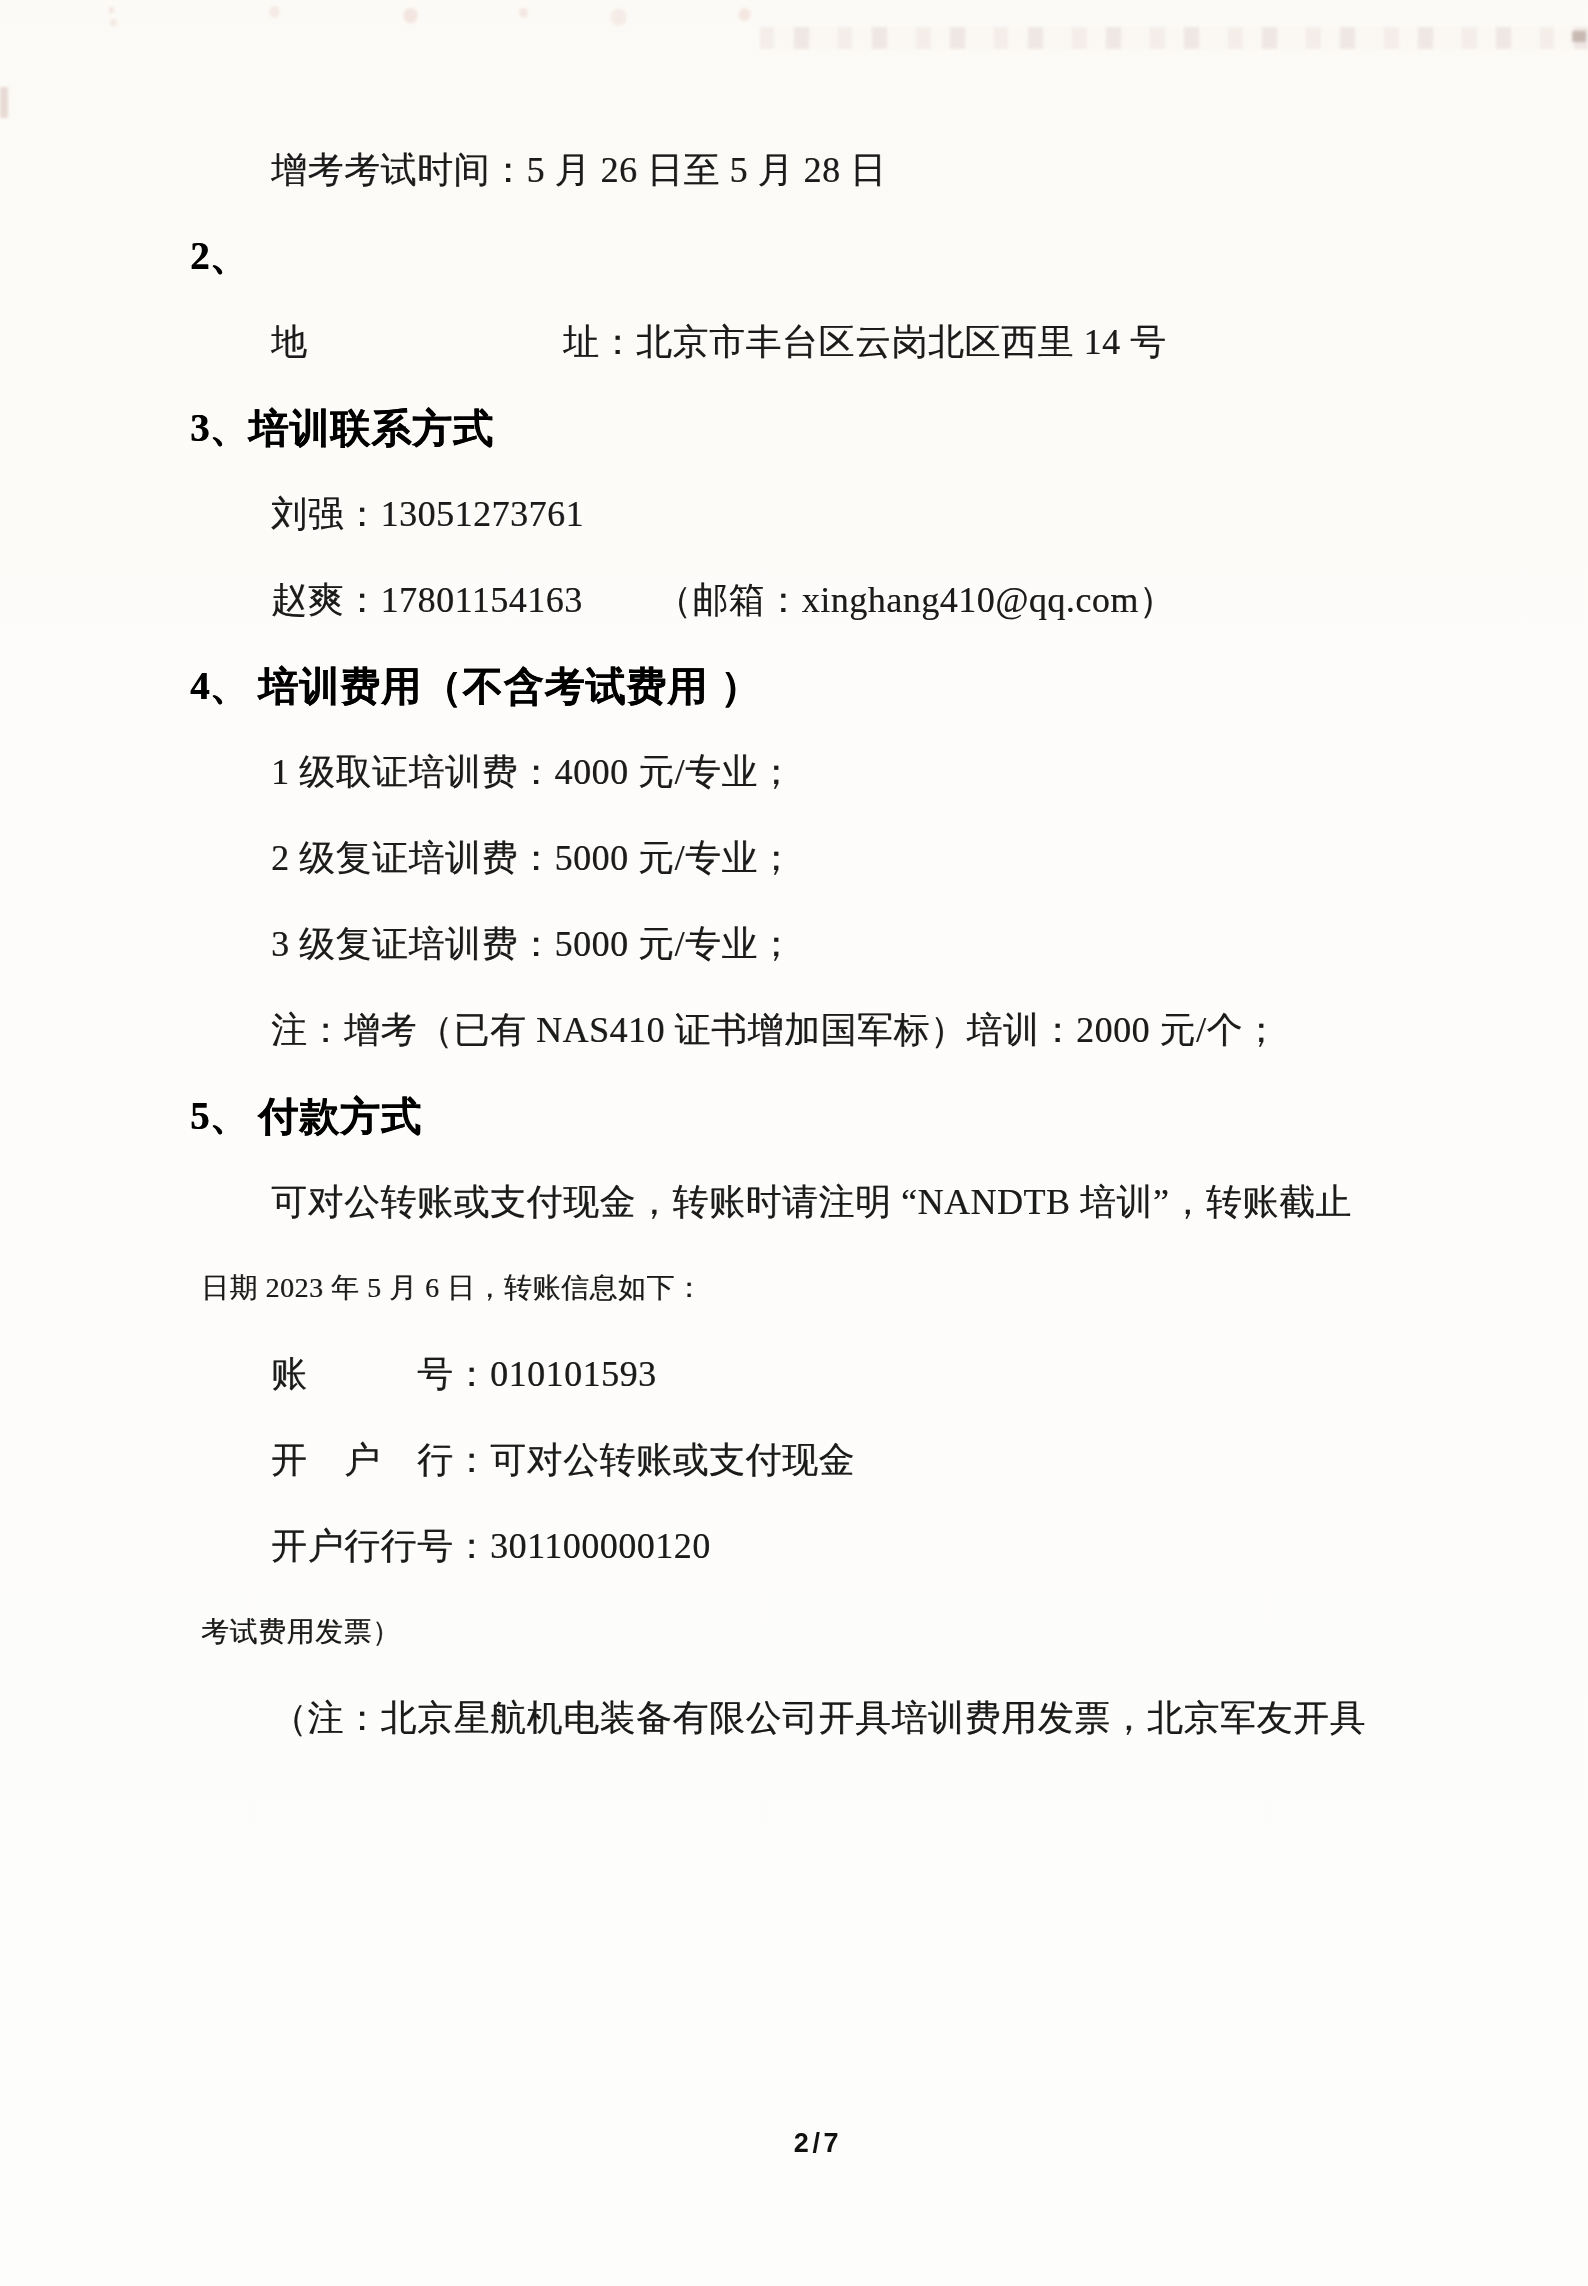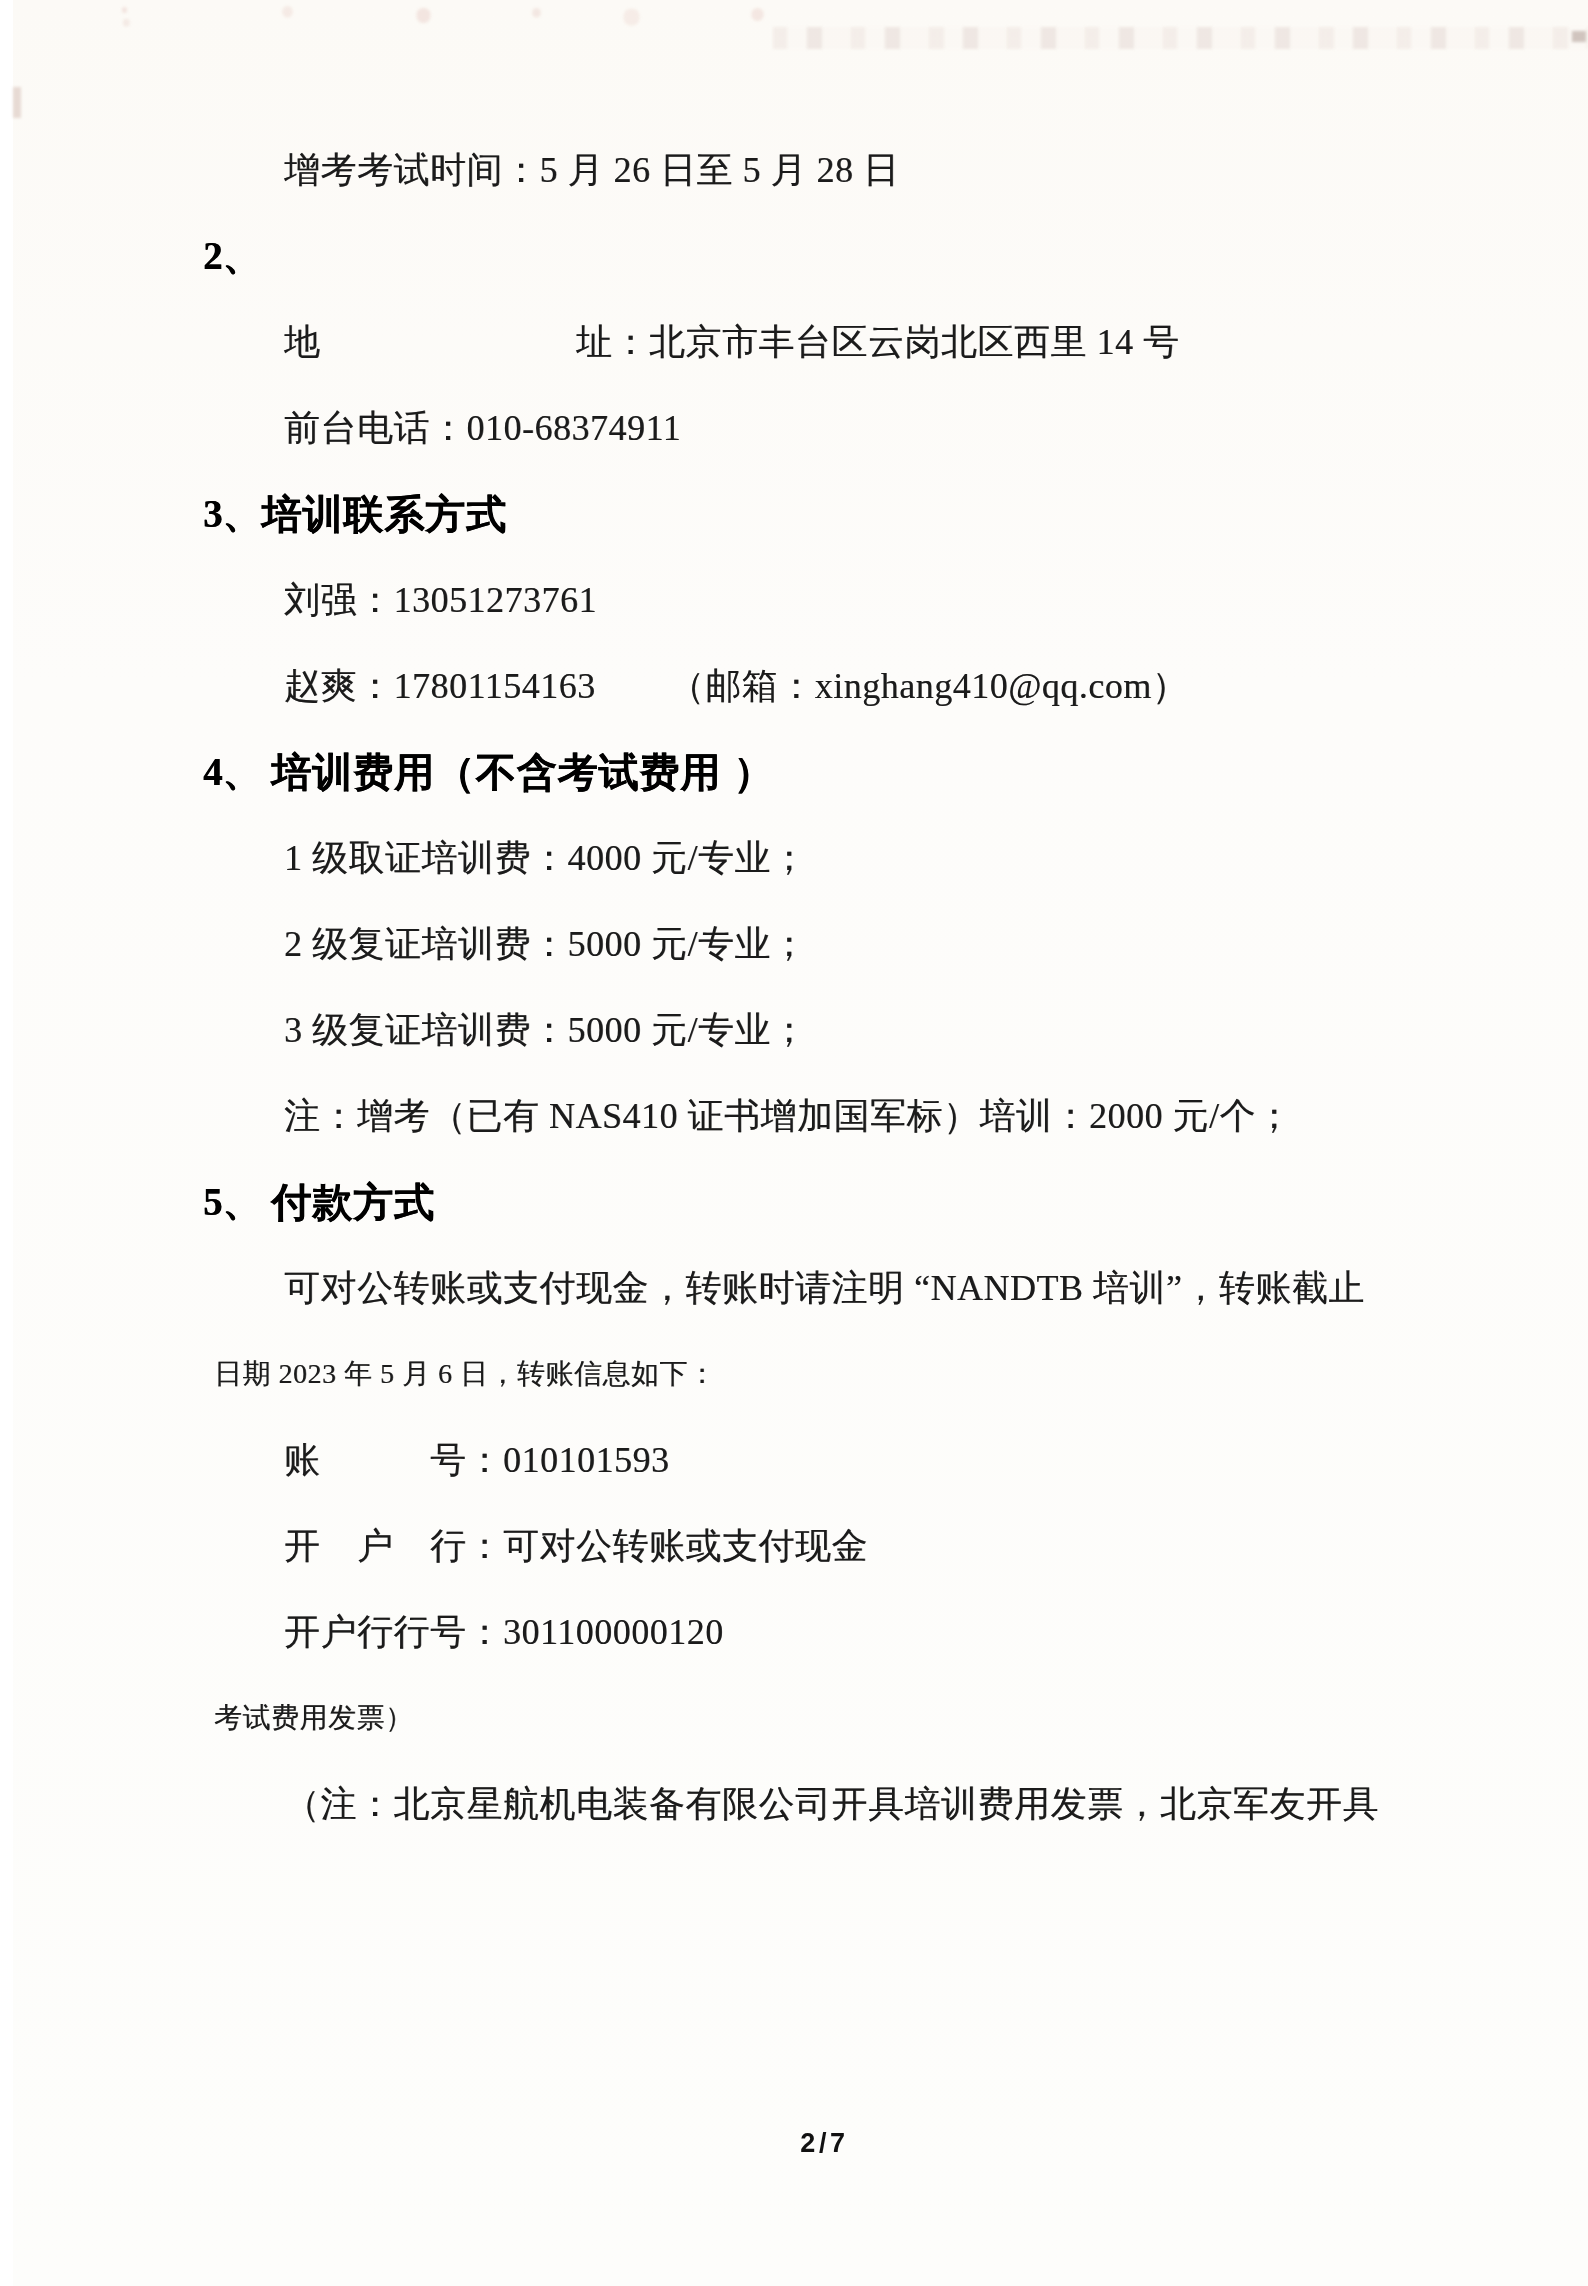--- a/index.html
+++ b/index.html
@@ -6,21 +6,20 @@
   body {
     width: 1588px; height: 2287px;
     position: relative;
     background: #ffffff;
     overflow: hidden;
     font-family: "Liberation Serif", "DejaVu Serif", serif;
   }
   .page {
     position: absolute; inset: 0;
     background: linear-gradient(180deg, #fcfaf6 0%, #fdfcfa 30%, #fdfdfb 100%);
-    margin-left: 13px;
   }
   
   .artifact-band {
     position: absolute; top: 27px; left: 760px; right: 0; height: 22px;
     background: repeating-linear-gradient(90deg,
       rgba(190,150,140,0.12) 0 14.5px, rgba(190,150,140,0.02) 14.5px 34px,
       rgba(160,120,110,0.14) 34px 49px, rgba(200,160,150,0.03) 49px 78px);
     filter: blur(1.4px);
   }
   .artifact-dots {
@@ -95,21 +94,20 @@
   <div class="artifact-corner"></div>
   <div class="artifact-left-edge"></div>
 
   <div class="content">
     <div class="line"><span class="body-text">增考考试时间：5 月 26 日至 5 月 28 日</span></div>
 
     <div class="line heading"><span class="num">2、</span></div>
 
     <div class="line"><span class="body-text">地　　　　　　　址：北京市丰台区云岗北区西里 14 号</span></div>
 
-    <div class="line"><span class="body-text">前台电话：010-68374911</span></div>
 
     <div class="line heading"><span class="num">3、</span><span class="htext">培训联系方式</span></div>
 
     <div class="line"><span class="body-text">刘强：13051273761</span></div>
 
     <div class="line"><span class="body-text">赵爽：17801154163　　（邮箱：xinghang410@qq.com）</span></div>
 
     <div class="line heading"><span class="num">4、 </span><span class="htext">培训费用（不含考试费用 ）</span></div>
 
     <div class="line"><span class="body-text">1 级取证培训费：4000 元/专业；</span></div>

